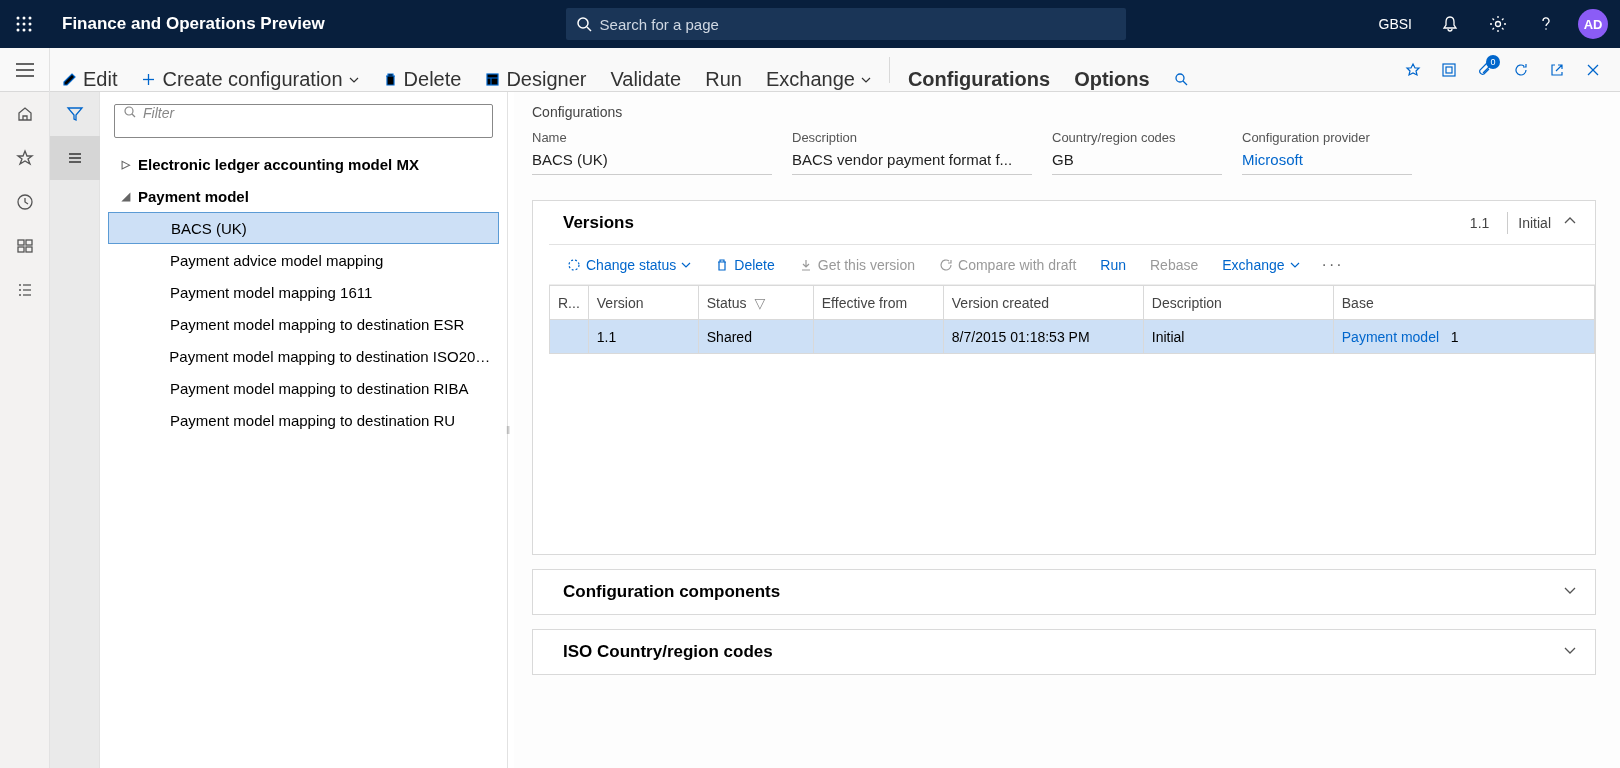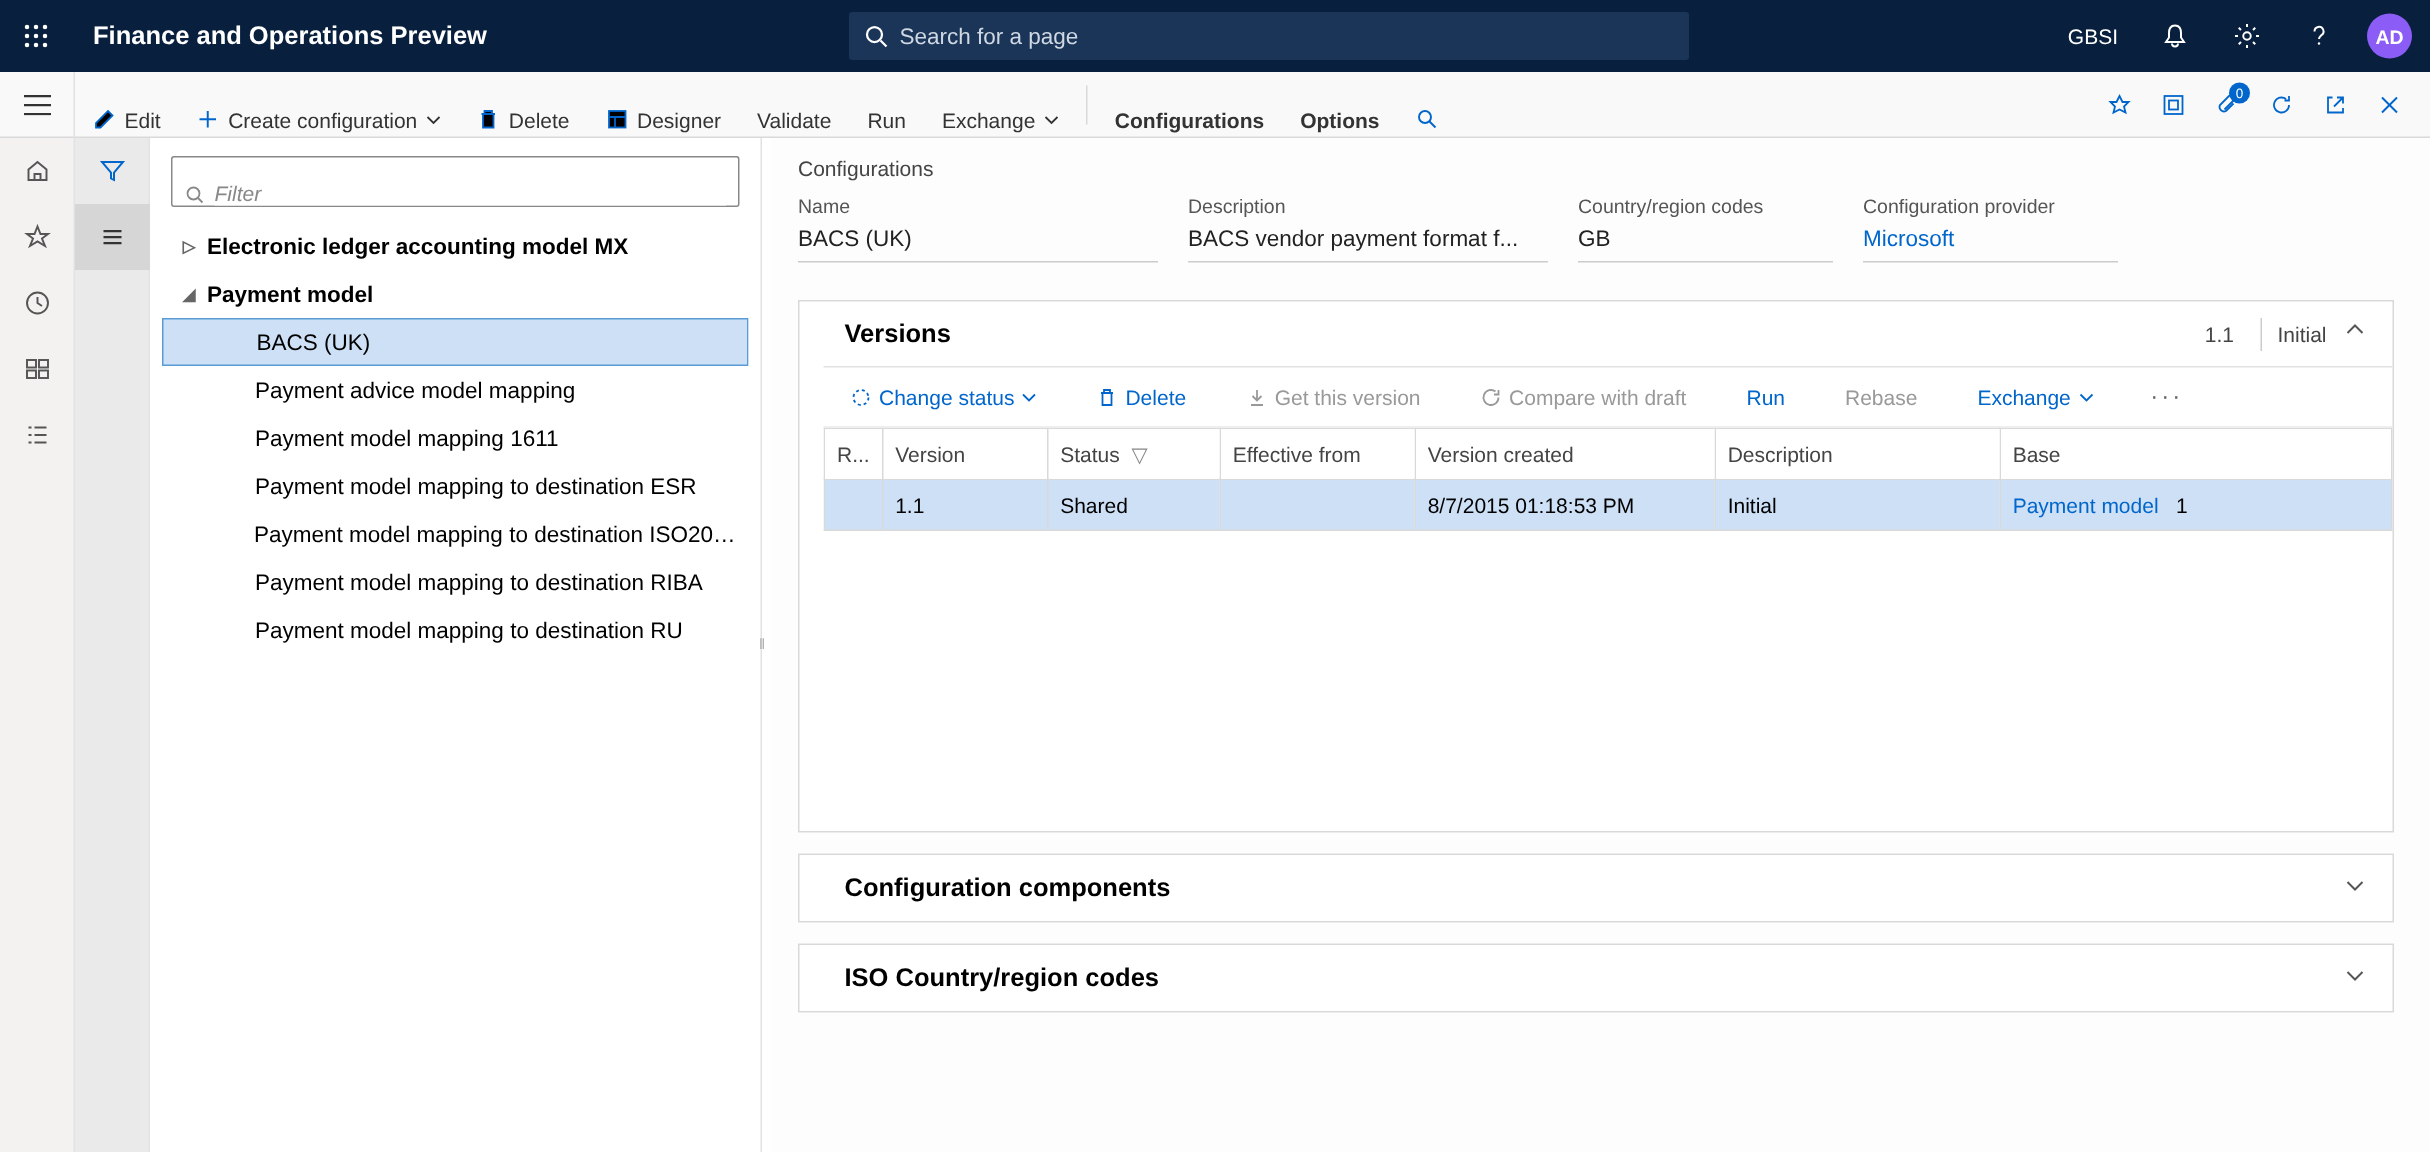--- a/index.html
+++ b/index.html
@@ -16,21 +16,21 @@
 .topbar .spacer-right { flex: 1 1 auto; }
 .topbar .right { display:flex; align-items:center; gap: 4px; }
 .topbar .right .text-btn { font-size: 14px; padding: 0 12px; height:48px; display:flex; align-items:center; cursor:pointer; }
 .topbar .right .icon-btn { width: 44px; height: 48px; display:flex; align-items:center; justify-content:center; cursor:pointer; }
 .topbar .avatar { width: 30px; height: 30px; border-radius: 50%; background: #8b5cf6; color:#fff; display:flex; align-items:center; justify-content:center; font-size:13px; font-weight:600; margin-left:6px; cursor:pointer;}
 
 
 .actionbar { height: 44px; border-bottom: 1px solid #d9d9d9; display:flex; align-items:center; padding: 0 10px 0 0; background:#f9f9f9;}
 .actionbar .hamburger { width: 50px; height:44px; display:flex; align-items:center; justify-content:center; cursor:pointer; border-right:1px solid #e2e2e2;}
 .actionbar .actions { display:flex; align-items:center; height:100%; }
-.actionbar .act-btn { display:flex; align-items:center; padding: 0 12px; height: 100%; font-size: 14px; color:#333; cursor:pointer; gap:6px;margin-top:20px;}
+.actionbar .act-btn { display:flex; align-items:center; padding: 0 12px; height: 100%; font-size: 20px; color:#333; cursor:pointer; gap:6px;margin-top:20px;}
 .actionbar .act-btn.blue svg { stroke:#0066cc; }
 .actionbar .act-btn svg { stroke:#333; }
 .actionbar .sep { width:1px; height:26px; background:#d9d9d9; margin: 0 6px; }
 .actionbar .act-btn.bold { font-weight:600; }
 .actionbar .right-icons { margin-left:auto; display:flex; align-items:center; gap:2px; }
 .actionbar .right-icons .ri { width:34px; height:34px; display:flex; align-items:center; justify-content:center; cursor:pointer; position:relative;}
 .actionbar .right-icons .ri svg { stroke:#0066cc; fill:none; }
 .actionbar .badge { position:absolute; top:2px; right:2px; background:#0066cc; color:#fff; font-size:9px; border-radius:8px; min-width:14px; height:14px; display:flex; align-items:center; justify-content:center; padding:0 3px;}
 
 
@@ -42,21 +42,21 @@
 .leftrail .lr-btn svg { stroke:#555; fill:none; }
 
 
 .filterstrip { width:50px; background:#eaeaea; border-right:1px solid #e2e2e2; display:flex; flex-direction:column; align-items:center;}
 .filterstrip .fs-btn { width:50px; height:44px; display:flex; align-items:center; justify-content:center; cursor:pointer;}
 .filterstrip .fs-btn.active { background:#d6d6d6; }
 .filterstrip .fs-btn svg { stroke:#0066cc; fill:none;}
 
 
 .treepanel { width: 408px; border-right:1px solid #e2e2e2; display:flex; flex-direction:column; padding:12px 8px 0 8px; overflow:hidden;}
-.treepanel .filter-box { border:1px solid #888; height:34px; border-radius:2px; display:flex; align-items:flex-end; padding:0 8px; margin:0 6px 10px 6px;}
+.treepanel .filter-box { border:1px solid #888; height:34px; border-radius:2px; display:flex; align-items:flex-start; padding:0 8px; margin:0 6px 10px 6px;}
 .treepanel .filter-box input { border:none; outline:none; font-size:14px; width:100%; font-style:italic; color:#555; margin-left:6px;}
 .treepanel .filter-box input::placeholder { color:#888; font-style:italic;}
 .tree { flex:1; overflow:auto; font-size:15px; }
 .tree .node { display:flex; align-items:center; height:32px; cursor:pointer; padding-right:8px;}
 .tree .node .caret { width:24px; display:flex; justify-content:center; color:#666; font-size:11px;}
 .tree .node.depth0 { padding-left: 6px; font-weight:600;}
 .tree .node.depth1 { padding-left: 38px;}
 .tree .node.selected { background:#cde0f6; border:1px solid #5b9bd5;}
 .tree .node .label { white-space:nowrap; overflow:hidden; text-overflow:ellipsis;}
 
@@ -76,21 +76,21 @@
 .field.cc { width:170px;}
 .field.prov { width:170px;}
 
 
 .section { border:1px solid #d9d9d9; margin-top:16px; background:#fff;padding-left:16px;}
 .section .sec-header { height:44px; display:flex; align-items:center; padding:0 14px; border-bottom:1px solid #e2e2e2;}
 .section .sec-header .sec-title { font-size:17px; font-weight:600; flex:1;}
 .section .sec-header .sec-meta { font-size:14px; color:#444; padding-right:8px;}
 .section .sec-header .divider { width:1px; height:22px; background:#ccc; margin:0 10px;}
 .section .sec-header .chev { cursor:pointer; padding:4px;}
-.section .sec-toolbar { height:40px; display:flex; align-items:center; padding:0 8px; gap:20px; border-bottom:1px solid #eee;}
+.section .sec-toolbar { height:40px; display:flex; align-items:center; padding:0 8px; gap:4px; border-bottom:1px solid #eee;}
 .section .sec-toolbar .tb-btn { display:flex; align-items:center; gap:5px; padding:0 10px; height:30px; font-size:14px; cursor:pointer; color:#0066cc;}
 .section .sec-toolbar .tb-btn.disabled { color:#999; cursor:default;}
 .section .sec-toolbar .tb-btn svg { stroke:currentColor; fill:none;}
 .section .sec-toolbar .more { padding:0 8px; color:#666; cursor:pointer; letter-spacing:2px;}
 
 
 .tbl-wrap { overflow:auto; }
 .tbl { border-collapse:collapse; width:100%; min-width:970px; font-size:14px;}
 .tbl th { text-align:left; font-weight:400; color:#444; border:1px solid #d9d9d9; padding:6px 8px; background:#fff; height:34px; position:relative;}
 .tbl th .filter-ic { margin-left:4px; color:#888;}

